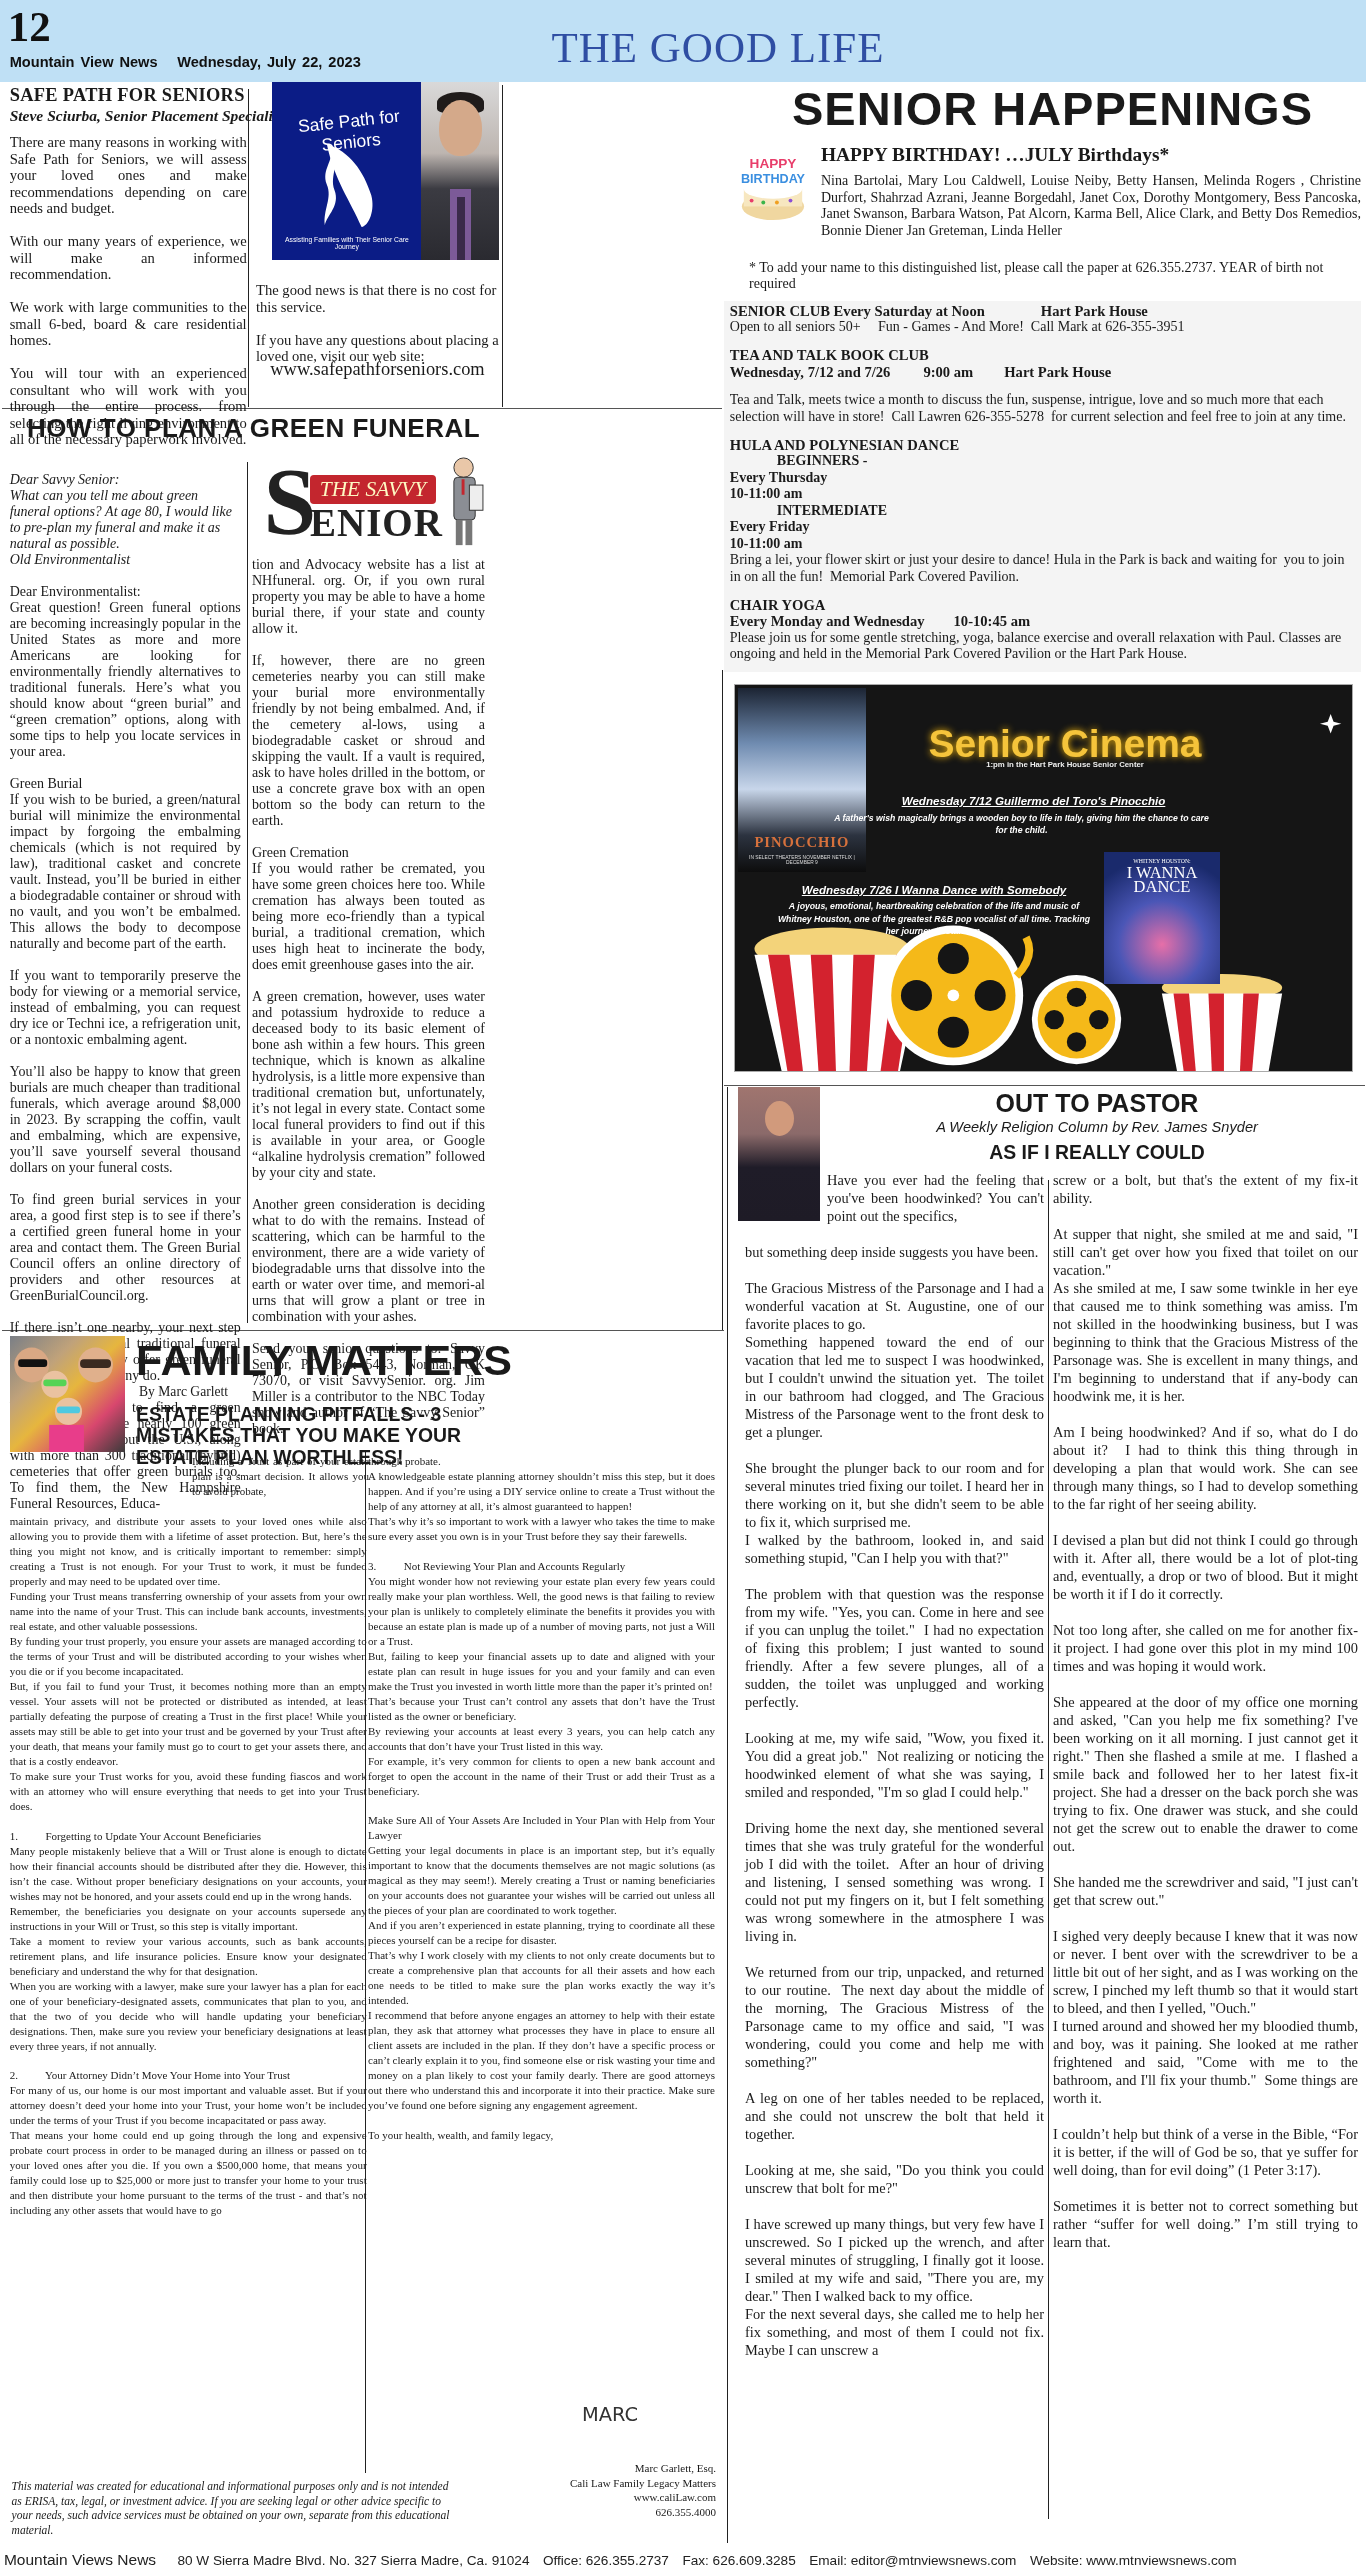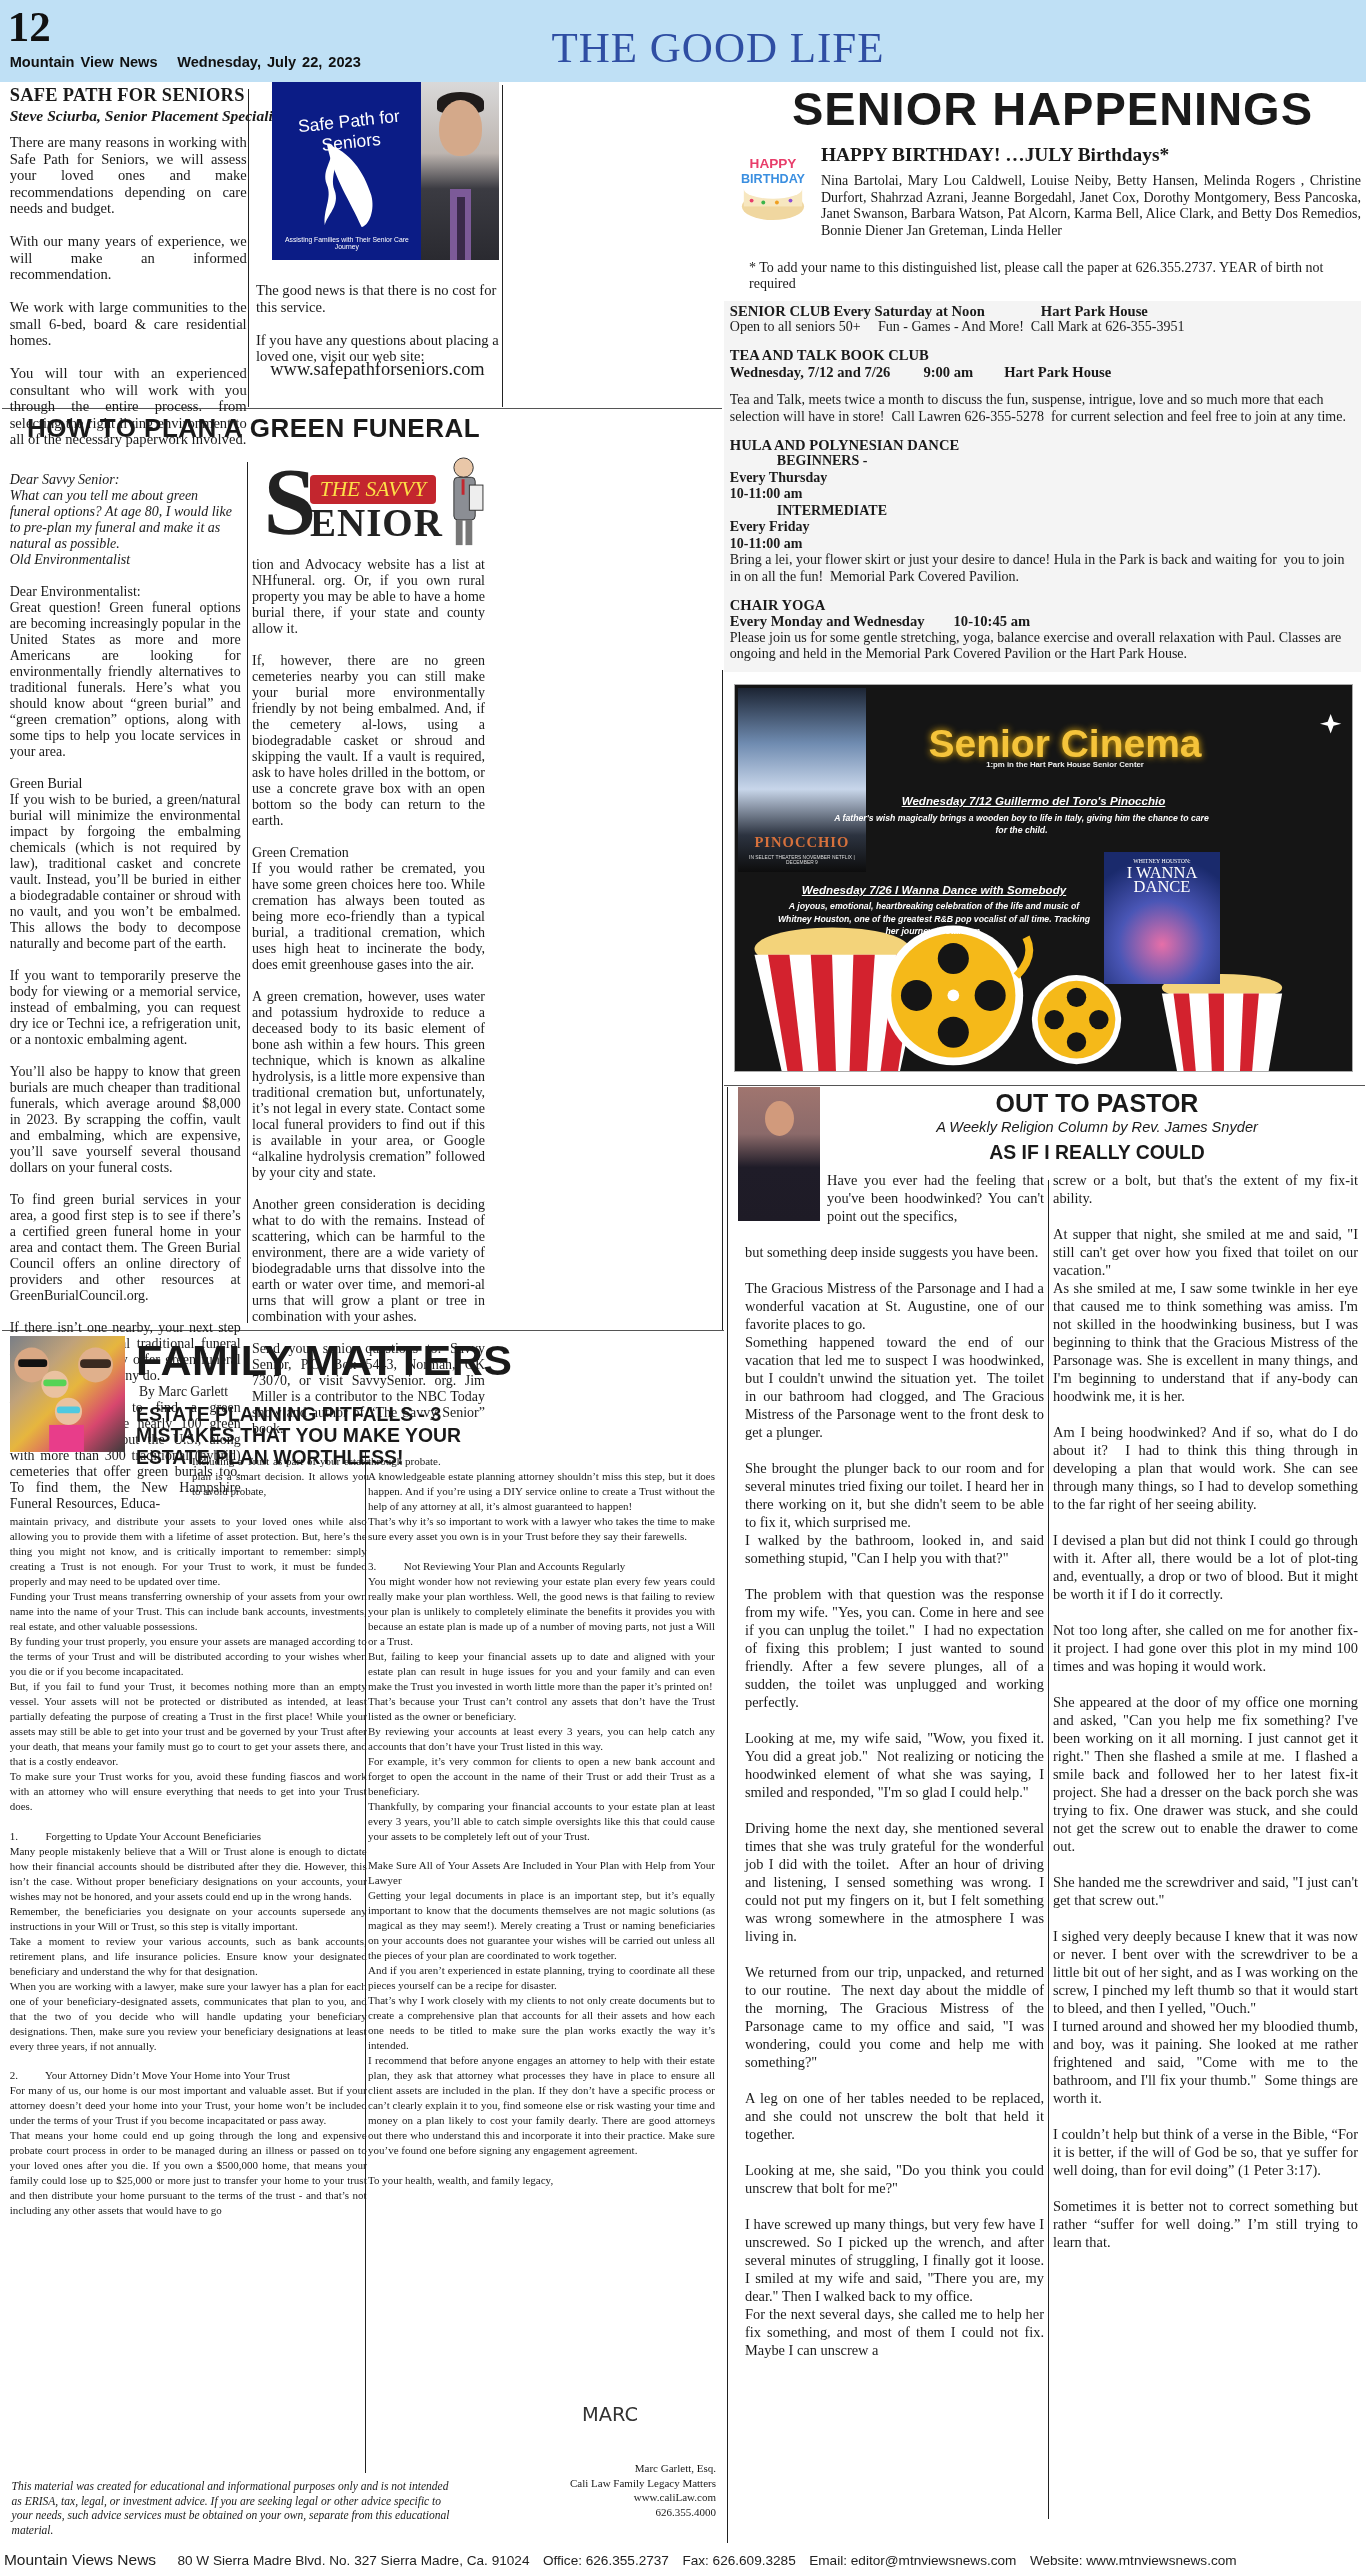--- a/index.html
+++ b/index.html
@@ -67,21 +67,21 @@
   .cinema svg.deco { position: absolute; left: 0; top: 0; }
 
   
   .gf-title { left: 27px; top: 413px; font-family: "Liberation Sans", sans-serif; font-weight: bold; font-size: 26px; letter-spacing: 0.5px; }
   .gf-col { font-size: 14px; line-height: 16px; text-align: justify; }
   .gf-col p { margin-bottom: 16px; }
   .gf-c1 { left: 9.7px; top: 472px; width: 231px; }
   .gf-c2 { left: 252px; top: 557px; width: 233px; }
   .savvy { left: 252px; top: 456px; width: 235px; height: 93px; }
   .savvy .S { position: absolute; left: 11.6px; top: 0; font-family: "Liberation Serif", serif; font-weight: bold; font-size: 95px; line-height: 93px; color: #222; }
-  .savvy .band { position: absolute; left: 58px; top: 19.4px; width: 126px; height: 29px; background: #c3262e; border-radius: 3.9px; color: #fde047; font-style: italic; font-size: 21.4px; text-align: center; line-height: 29px; }
+  .savvy .band { position: absolute; left: 58px; top: 19.4px; width: 126px; height: 29px; background: #c3262e; border-radius: 3.9px; color: #fef9c3; font-style: italic; font-size: 21.4px; text-align: center; line-height: 29px; }
   .savvy .enior { position: absolute; left: 58px; top: 45px; font-family: "Liberation Serif", serif; font-weight: bold; font-size: 39px; line-height: 43px; color: #222; letter-spacing: 1px; }
   .savvy .man { position: absolute; left: 194px; top: 0; width: 39px; height: 93px; }
   .gf-c1 .it { font-style: italic; }
 
   
   .fm-photo { left: 9.7px; top: 1336px; width: 115px; height: 116px; background: linear-gradient(135deg,#7a7f86 0%,#c0a27a 30%,#e6b63e 50%,#d8476e 75%,#3a3a3a 100%); overflow: hidden; }
   .fm-title { left: 136px; top: 1336px; font-family: "Liberation Sans", sans-serif; font-weight: bold; font-size: 43px; line-height: 49px; letter-spacing: 0.5px; }
   .fm-by { left: 139px; top: 1384px; font-size: 13.6px; }
   .fm-head { left: 136px; top: 1404px; width: 369px; font-family: "Liberation Sans", sans-serif; font-weight: bold; font-size: 19.4px; line-height: 21.4px; }
   .fm-text { font-size: 11px; line-height: 15px; text-align: justify; }
@@ -343,21 +343,20 @@
   <p>through probate.</p>
   <p>A knowledgeable estate planning attorney shouldn’t miss this step, but it does happen. And if you’re using a DIY service online to create a Trust without the help of any attorney at all, it’s almost guaranteed to happen!</p>
   <p>That’s why it’s so important to work with a lawyer who takes the time to make sure every asset you own is in your Trust before they say their farewells.</p>
   <div class="sp"></div>
   <p>3.          Not Reviewing Your Plan and Accounts Regularly</p>
   <p>You might wonder how not reviewing your estate plan every few years could really make your plan worthless. Well, the good news is that failing to review your plan is unlikely to completely eliminate the benefits it provides you with because an estate plan is made up of a number of moving parts, not just a Will or a Trust.</p>
   <p>But, failing to keep your financial assets up to date and aligned with your estate plan can result in huge issues for you and your family and can even make the Trust you invested in worth little more than the paper it’s printed on!</p>
   <p>That’s because your Trust can’t control any assets that don’t have the Trust listed as the owner or beneficiary.</p>
   <p>By reviewing your accounts at least every 3 years, you can help catch any accounts that don’t have your Trust listed in this way.</p>
   <p>For example, it’s very common for clients to open a new bank account and forget to open the account in the name of their Trust or add their Trust as a beneficiary.</p>
-  <p>Thankfully, by comparing your financial accounts to your estate plan at least every 3 years, you’ll able to catch simple oversights like this that could cause your assets to be completely left out of your Trust.</p>
   <div class="sp"></div>
   <p>Make Sure All of Your Assets Are Included in Your Plan with Help from Your Lawyer</p>
   <p>Getting your legal documents in place is an important step, but it’s equally important to know that the documents themselves are not magic solutions (as magical as they may seem!). Merely creating a Trust or naming beneficiaries on your accounts does not guarantee your wishes will be carried out unless all the pieces of your plan are coordinated to work together.</p>
   <p>And if you aren’t experienced in estate planning, trying to coordinate all these pieces yourself can be a recipe for disaster.</p>
   <p>That’s why I work closely with my clients to not only create documents but to create a comprehensive plan that accounts for all their assets and how each one needs to be titled to make sure the plan works exactly the way it’s intended.</p>
   <p>I recommend that before anyone engages an attorney to help with their estate plan, they ask that attorney what processes they have in place to ensure all client assets are included in the plan. If they don’t have a specific process or can’t clearly explain it to you, find someone else or risk wasting your time and money on a plan likely to cost your family dearly. There are good attorneys out there who understand this and incorporate it into their practice. Make sure you’ve found one before signing any engagement agreement.</p>
   <div class="sp"></div>
   <p>To your health, wealth, and family legacy,</p>
 </div>
 <div class="abs fm-sig">MARC</div>

